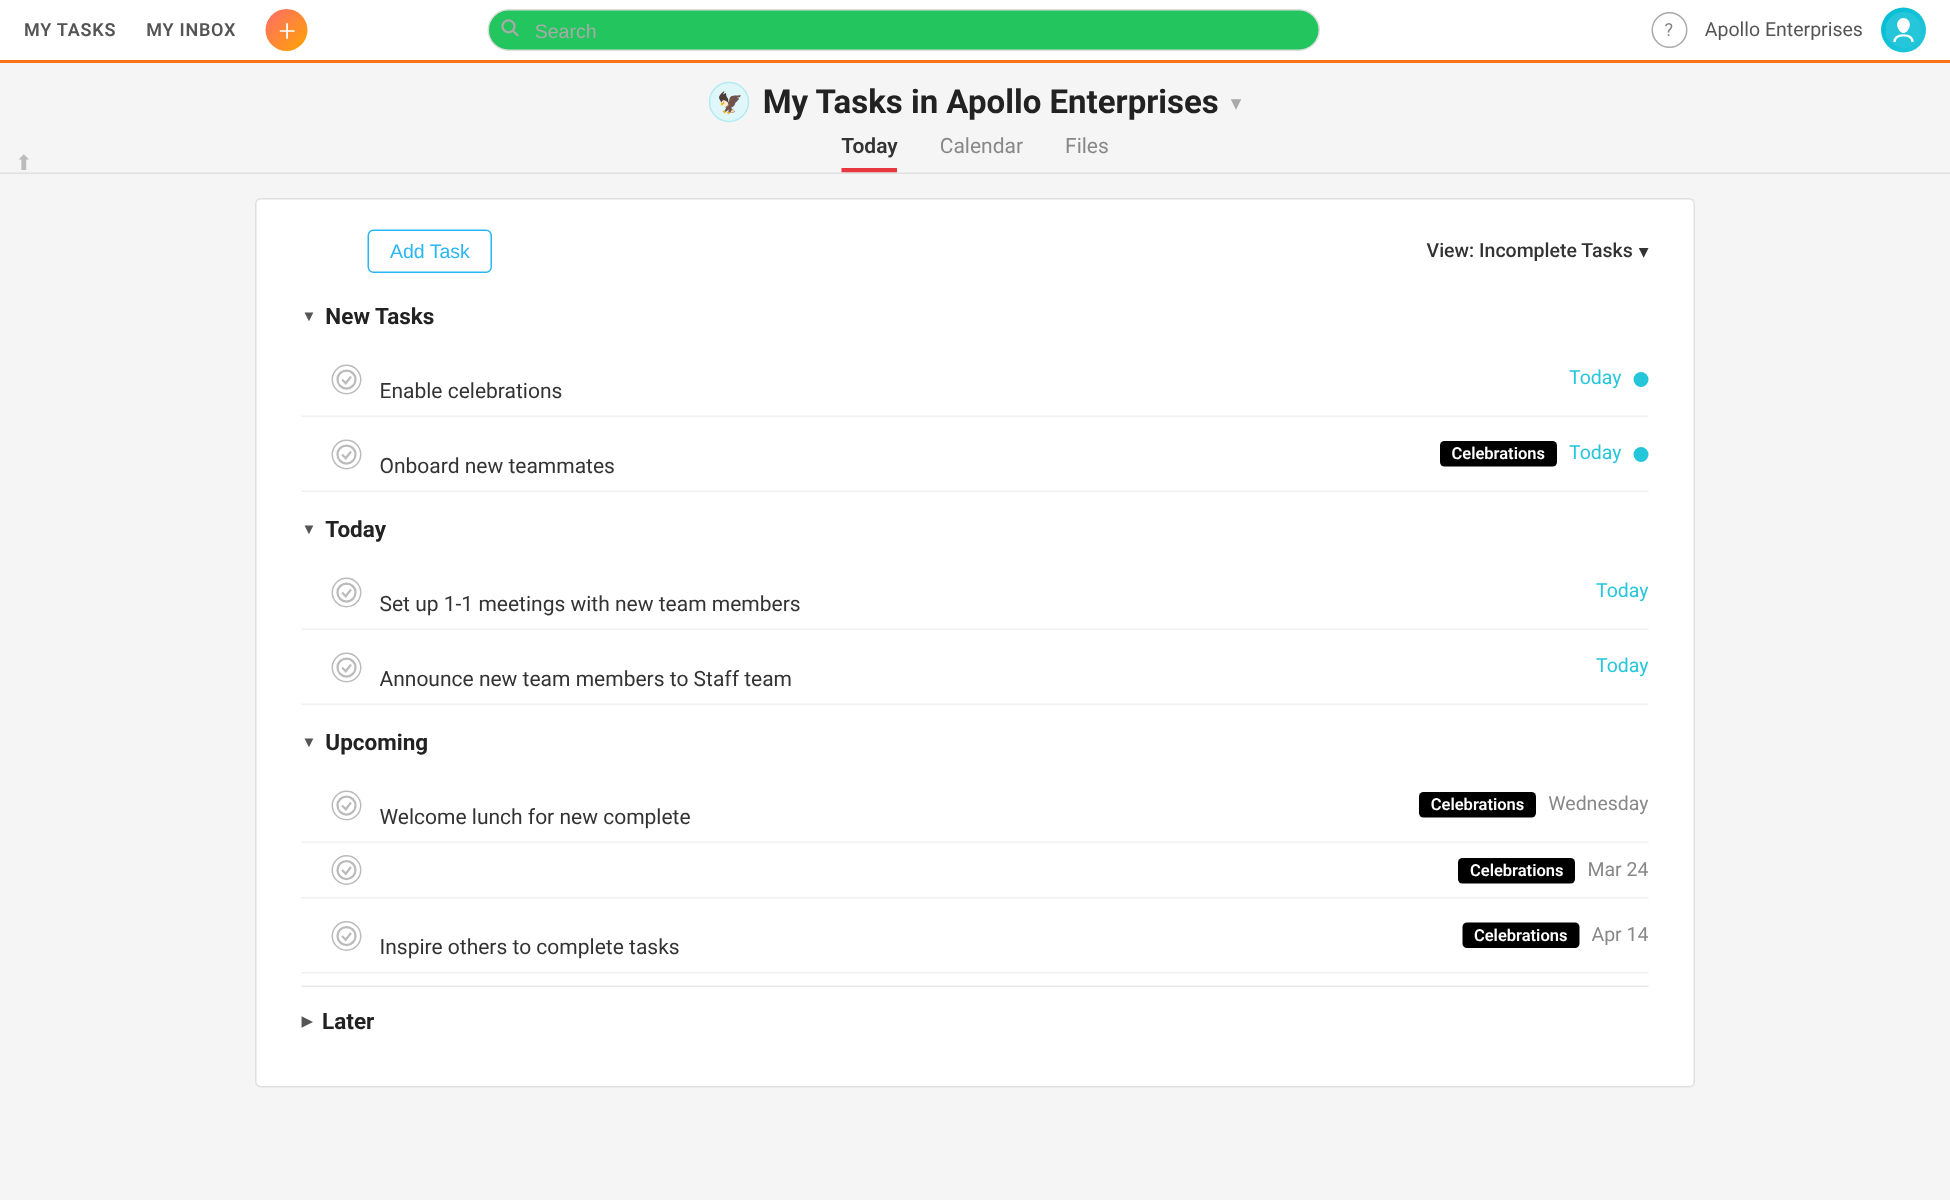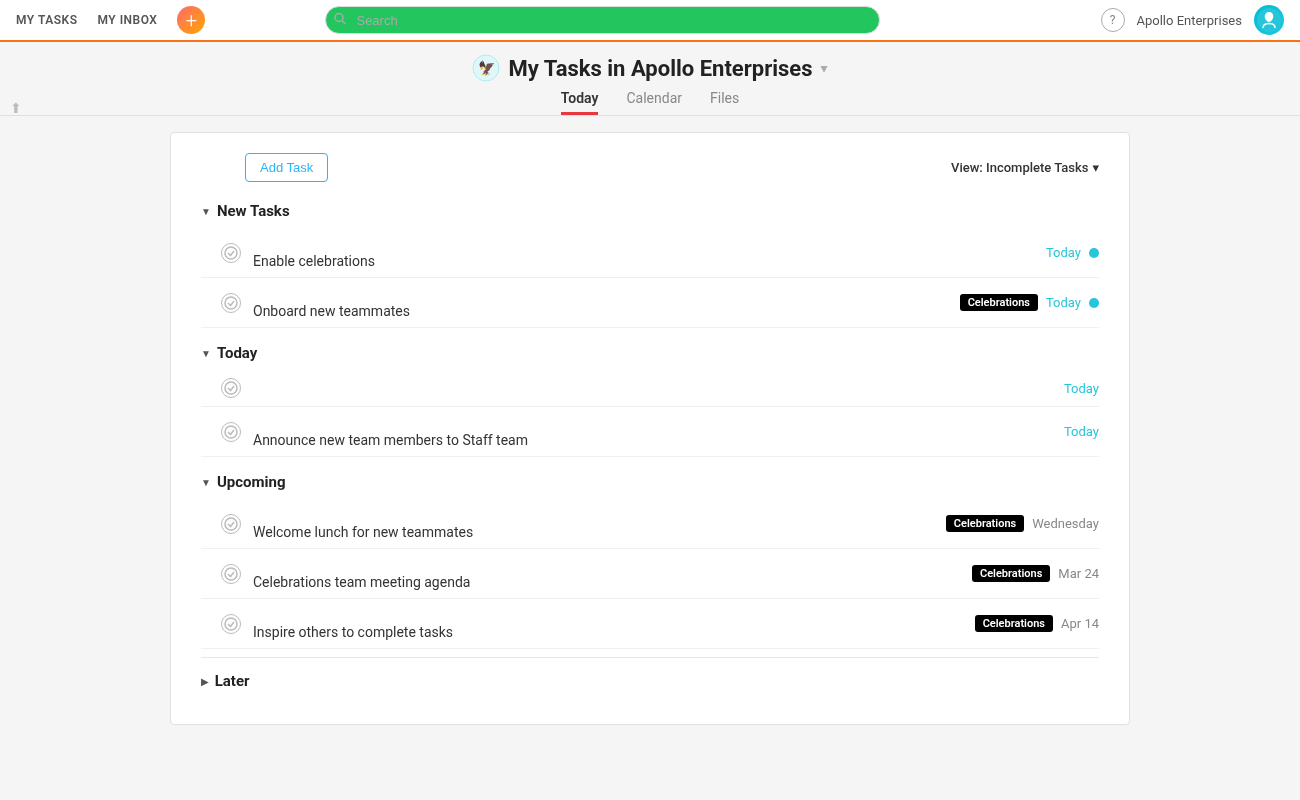--- a/index.html
+++ b/index.html
@@ -402,20 +402,21 @@
       <span class="section-title">Today</span>
     </div>
 
     <div class="task-row">
       <div class="task-check">
         <svg width="14" height="14" viewBox="0 0 14 14">
             <circle cx="7" cy="7" r="6" stroke="#bbb" stroke-width="1.5" fill="none"></circle>
             <polyline points="4,7 6.5,9.5 10,5" stroke="#bbb" stroke-width="1.5" fill="none"></polyline>
           </svg>
       </div>
+      <span class="task-name">Set up 1-1 meetings with new team members</span>
       <div class="task-meta">
         <span class="date-label today">Today</span>
       </div>
     </div>
 
     <div class="task-row">
       <div class="task-check">
         <svg width="14" height="14" viewBox="0 0 14 14">
             <circle cx="7" cy="7" r="6" stroke="#bbb" stroke-width="1.5" fill="none"></circle>
             <polyline points="4,7 6.5,9.5 10,5" stroke="#bbb" stroke-width="1.5" fill="none"></polyline>
@@ -432,35 +433,34 @@
       <span class="section-title">Upcoming</span>
     </div>
 
     <div class="task-row">
       <div class="task-check">
         <svg width="14" height="14" viewBox="0 0 14 14">
             <circle cx="7" cy="7" r="6" stroke="#bbb" stroke-width="1.5" fill="none"></circle>
             <polyline points="4,7 6.5,9.5 10,5" stroke="#bbb" stroke-width="1.5" fill="none"></polyline>
           </svg>
       </div>
-      <span class="task-name">Welcome lunch for new teammates</span>
+      <span class="task-name">Welcome lunch for new complete</span>
       <div class="task-meta">
         <span class="tag-badge">Celebrations</span>
         <span class="date-label">Wednesday</span>
       </div>
     </div>
 
     <div class="task-row">
       <div class="task-check">
         <svg width="14" height="14" viewBox="0 0 14 14">
             <circle cx="7" cy="7" r="6" stroke="#bbb" stroke-width="1.5" fill="none"></circle>
             <polyline points="4,7 6.5,9.5 10,5" stroke="#bbb" stroke-width="1.5" fill="none"></polyline>
           </svg>
       </div>
-      <span class="task-name">Celebrations team meeting agenda</span>
       <div class="task-meta">
         <span class="tag-badge">Celebrations</span>
         <span class="date-label">Mar 24</span>
       </div>
     </div>
 
     <div class="task-row">
       <div class="task-check">
         <svg width="14" height="14" viewBox="0 0 14 14">
             <circle cx="7" cy="7" r="6" stroke="#bbb" stroke-width="1.5" fill="none"></circle>

